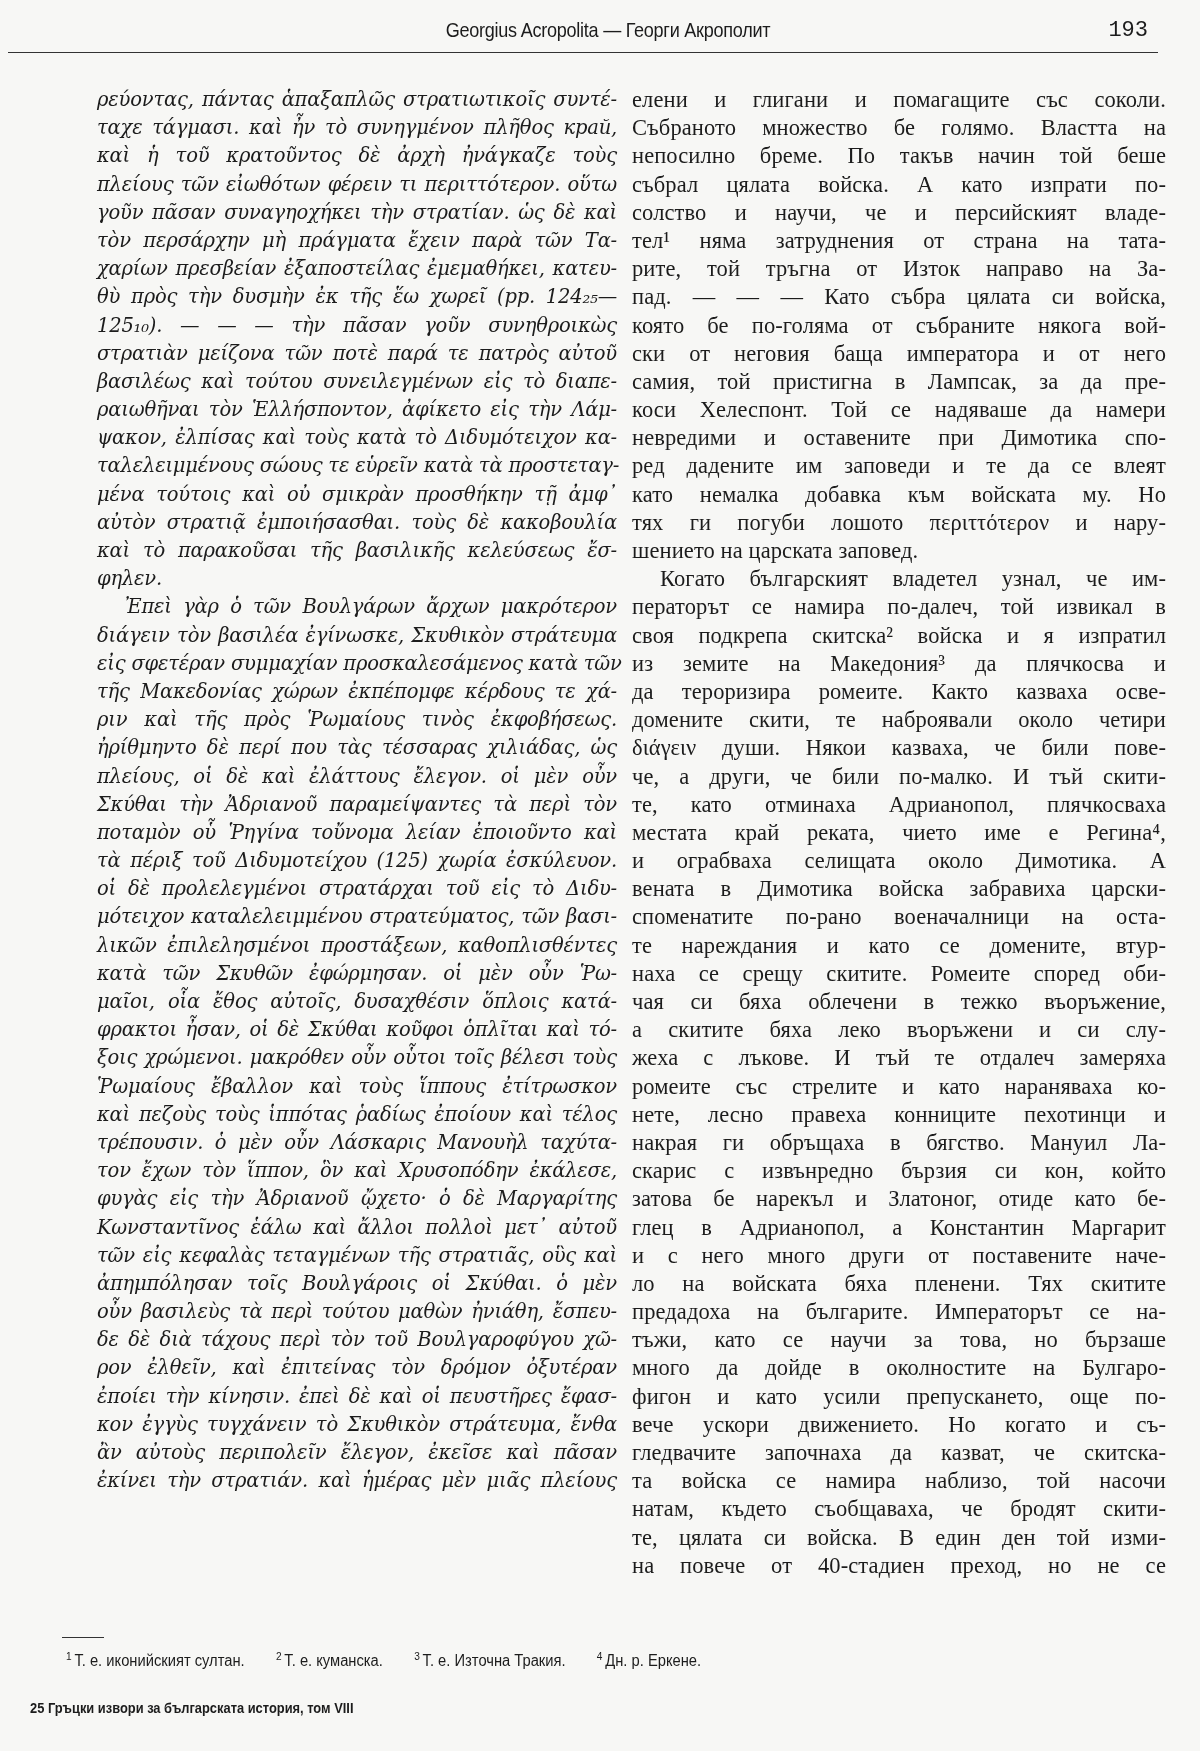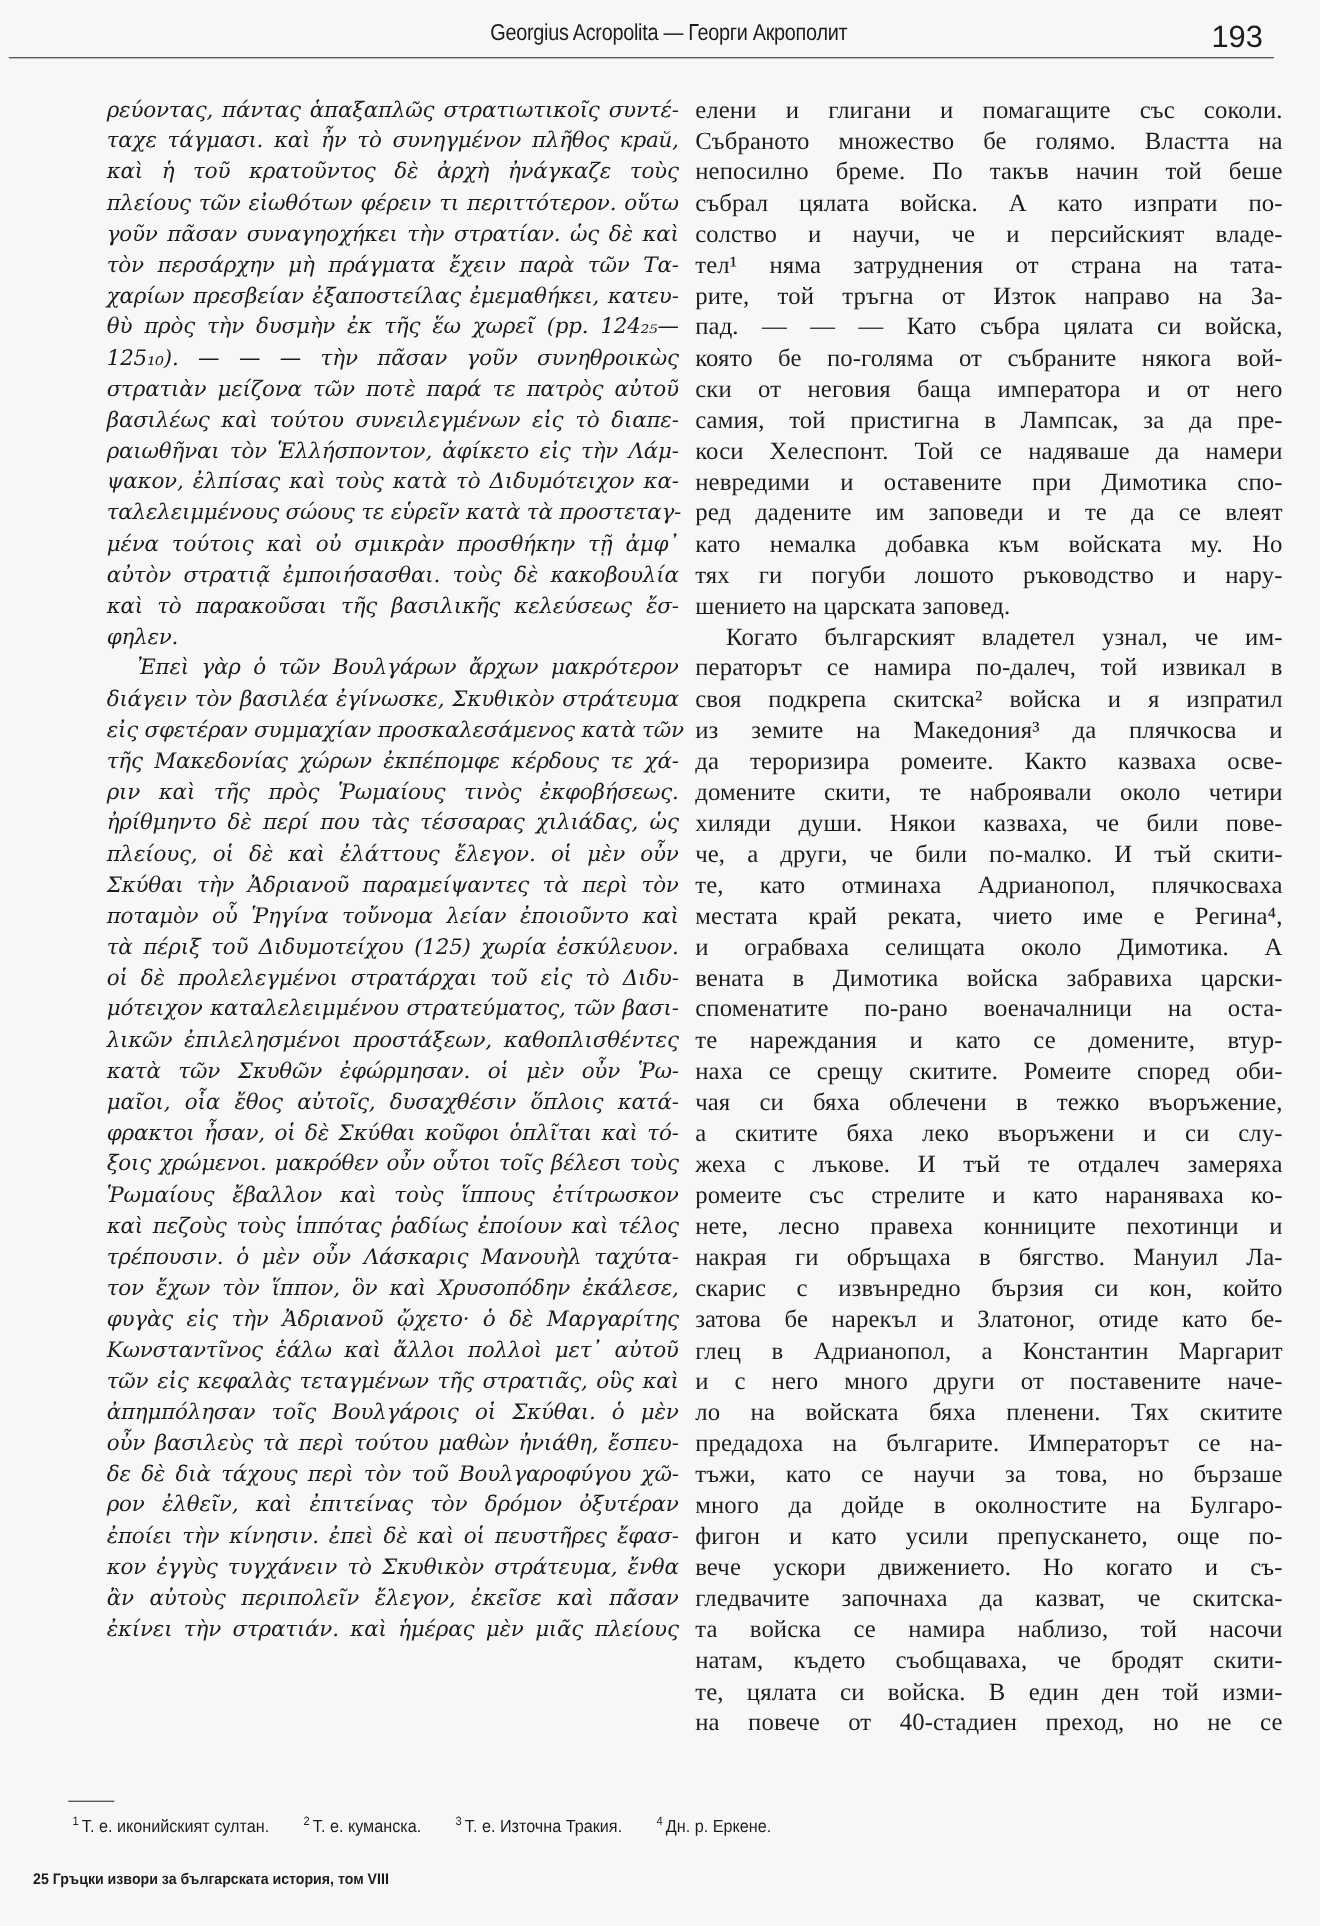--- a/index.html
+++ b/index.html
@@ -26,22 +26,22 @@
     text-align: center;
     font-family: "Liberation Sans Narrow", "Liberation Sans", sans-serif;
     font-size: 21px;
     letter-spacing: -0.3px;
     transform: scaleX(0.86);
   }
   .page-number {
     position: absolute;
     right: 0;
     top: 4px;
-    font-family: Liberation Sans, sans-serif;
-    font-size: 28px;
+    font-family: Liberation Mono, monospace;
+    font-size: 22px;
   }
   .head-rule {
     position: absolute;
     left: 8px;
     top: 52px;
     width: 1150px;
     height: 0;
     border-top: 1.5px solid #333;
   }
   .col {
@@ -183,29 +183,29 @@
     <span class="line">тел¹ няма затруднения от страна на тата-</span>
     <span class="line">рите, той тръгна от Изток направо на За-</span>
     <span class="line">пад. — — — Като събра цялата си войска,</span>
     <span class="line">която бе по-голяма от събраните някога вой-</span>
     <span class="line">ски от неговия баща императора и от него</span>
     <span class="line">самия, той пристигна в Лампсак, за да пре-</span>
     <span class="line">коси Хелеспонт. Той се надяваше да намери</span>
     <span class="line">невредими и оставените при Димотика спо-</span>
     <span class="line">ред дадените им заповеди и те да се влеят</span>
     <span class="line">като немалка добавка към войската му. Но</span>
-    <span class="line">тях ги погуби лошото ръководство и нару-</span>
+    <span class="line">тях ги погуби лошото περιττότερον и нару-</span>
     <span class="line last">шението на царската заповед.</span>
     <span class="line indent">Когато българският владетел узнал, че им-</span>
     <span class="line">ператорът се намира по-далеч, той извикал в</span>
     <span class="line">своя подкрепа скитска² войска и я изпратил</span>
     <span class="line">из земите на Македония³ да плячкосва и</span>
     <span class="line">да тероризира ромеите. Както казваха осве-</span>
     <span class="line">домените скити, те наброявали около четири</span>
-    <span class="line">хиляди души. Някои казваха, че били пове-</span>
+    <span class="line">διάγειν души. Някои казваха, че били пове-</span>
     <span class="line">че, а други, че били по-малко. И тъй скити-</span>
     <span class="line">те, като отминаха Адрианопол, плячкосваха</span>
     <span class="line">местата край реката, чието име е Регина⁴,</span>
     <span class="line">и ограбваха селищата около Димотика. А</span>
     <span class="line">вената в Димотика войска забравиха царски-</span>
     <span class="line">споменатите по-рано военачалници на оста-</span>
     <span class="line">те нареждания и като се домените, втур-</span>
     <span class="line">наха се срещу скитите. Ромеите според оби-</span>
     <span class="line">чая си бяха облечени в тежко въоръжение,</span>
     <span class="line">а скитите бяха леко въоръжени и си слу-</span>

